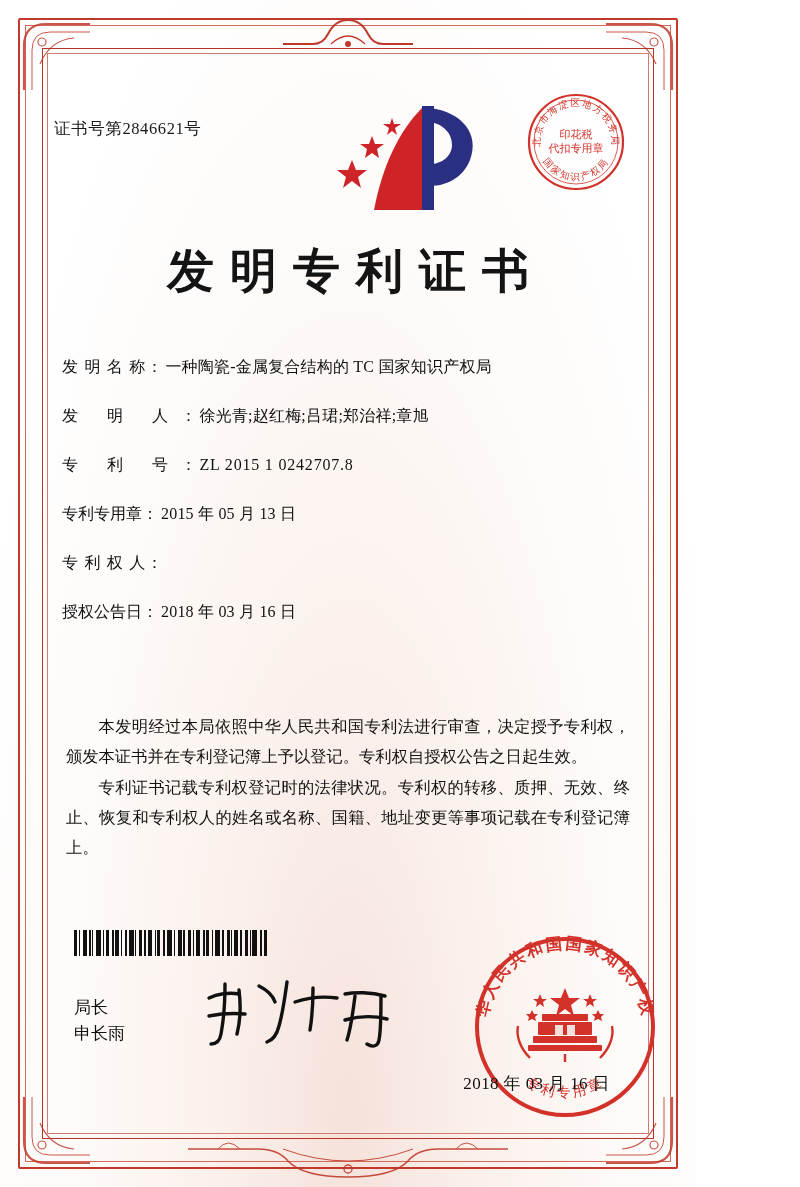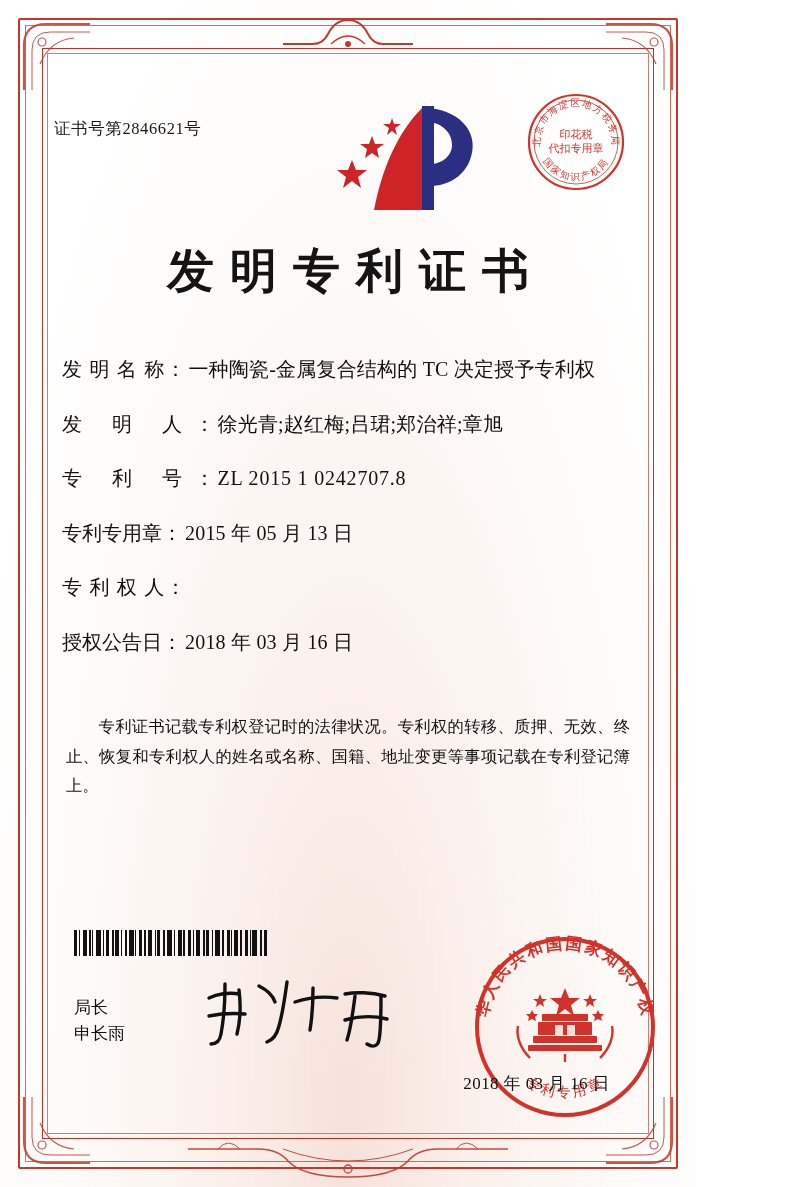--- a/index.html
+++ b/index.html
@@ -140,21 +140,21 @@
   .fields {
     position: absolute;
     left: 62px;
     top: 356px;
     right: 62px;
   }
   .field-row {
     display: flex;
     align-items: baseline;
     margin-bottom: 27.5px;
-    font-size: 20px;
+    font-size: 16px;
     color: #111;
     line-height: 1.35;
   }
   .field-label {
     white-space: nowrap;
     letter-spacing: 0px;
   }
   .field-label.spread6 { letter-spacing: 12.5px; }
   .field-label.spread4 { letter-spacing: 1.2px; }
   .field-value {
@@ -326,21 +326,21 @@
     </svg>
   </div>
 
   <div class="title">发明专利证书</div>
 
   <div class="fields">
 
     <div class="field-row">
       <span class="field-label spread4">发 明 名 称</span>
       <span>：</span>
-      <span class="field-value">一种陶瓷-金属复合结构的 TC 决定授予专利权</span>
+      <span class="field-value">一种陶瓷-金属复合结构的 TC 国家知识产权局</span>
     </div>
 
     <div class="field-row">
       <span class="field-label spread6">发 明 人</span>
       <span>：</span>
       <span class="field-value">徐光青;赵红梅;吕珺;郑治祥;章旭</span>
     </div>
 
     <div class="field-row">
       <span class="field-label spread6">专 利 号</span>
@@ -361,20 +361,21 @@
 
     <div class="field-row">
       <span class="field-label">授权公告日</span>
       <span>：</span>
       <span class="field-value">2018 年 03 月 16 日</span>
     </div>
 
   </div>
 
   <div class="body-text">
+    <p>本发明经过本局依照中华人民共和国专利法进行审查，决定授予专利权，颁发本证书并在专利登记簿上予以登记。专利权自授权公告之日起生效。</p>
     <p>专利证书记载专利权登记时的法律状况。专利权的转移、质押、无效、终止、恢复和专利权人的姓名或名称、国籍、地址变更等事项记载在专利登记簿上。</p>
   </div>
 
   <div class="barcode">
     <i style="width:3px"></i>
       <i style="width:2px;background:transparent"></i>
     <i style="width:1px"></i>
       <i style="width:3px;background:transparent"></i>
     <i style="width:4px"></i>
       <i style="width:2px;background:transparent"></i>

